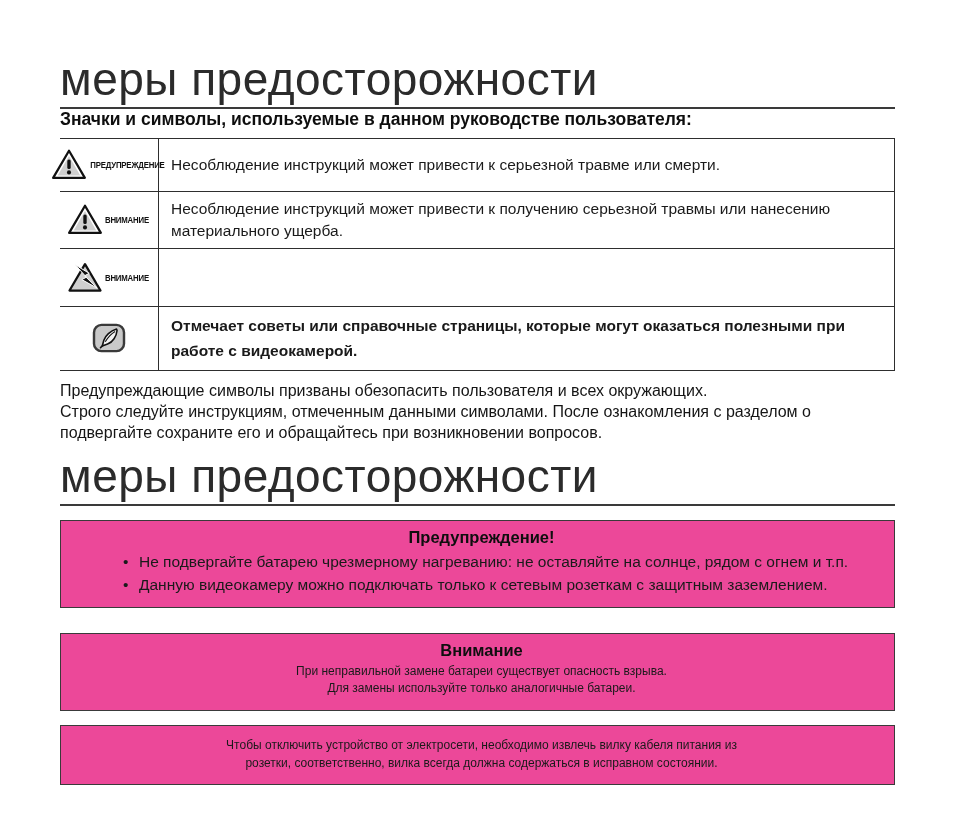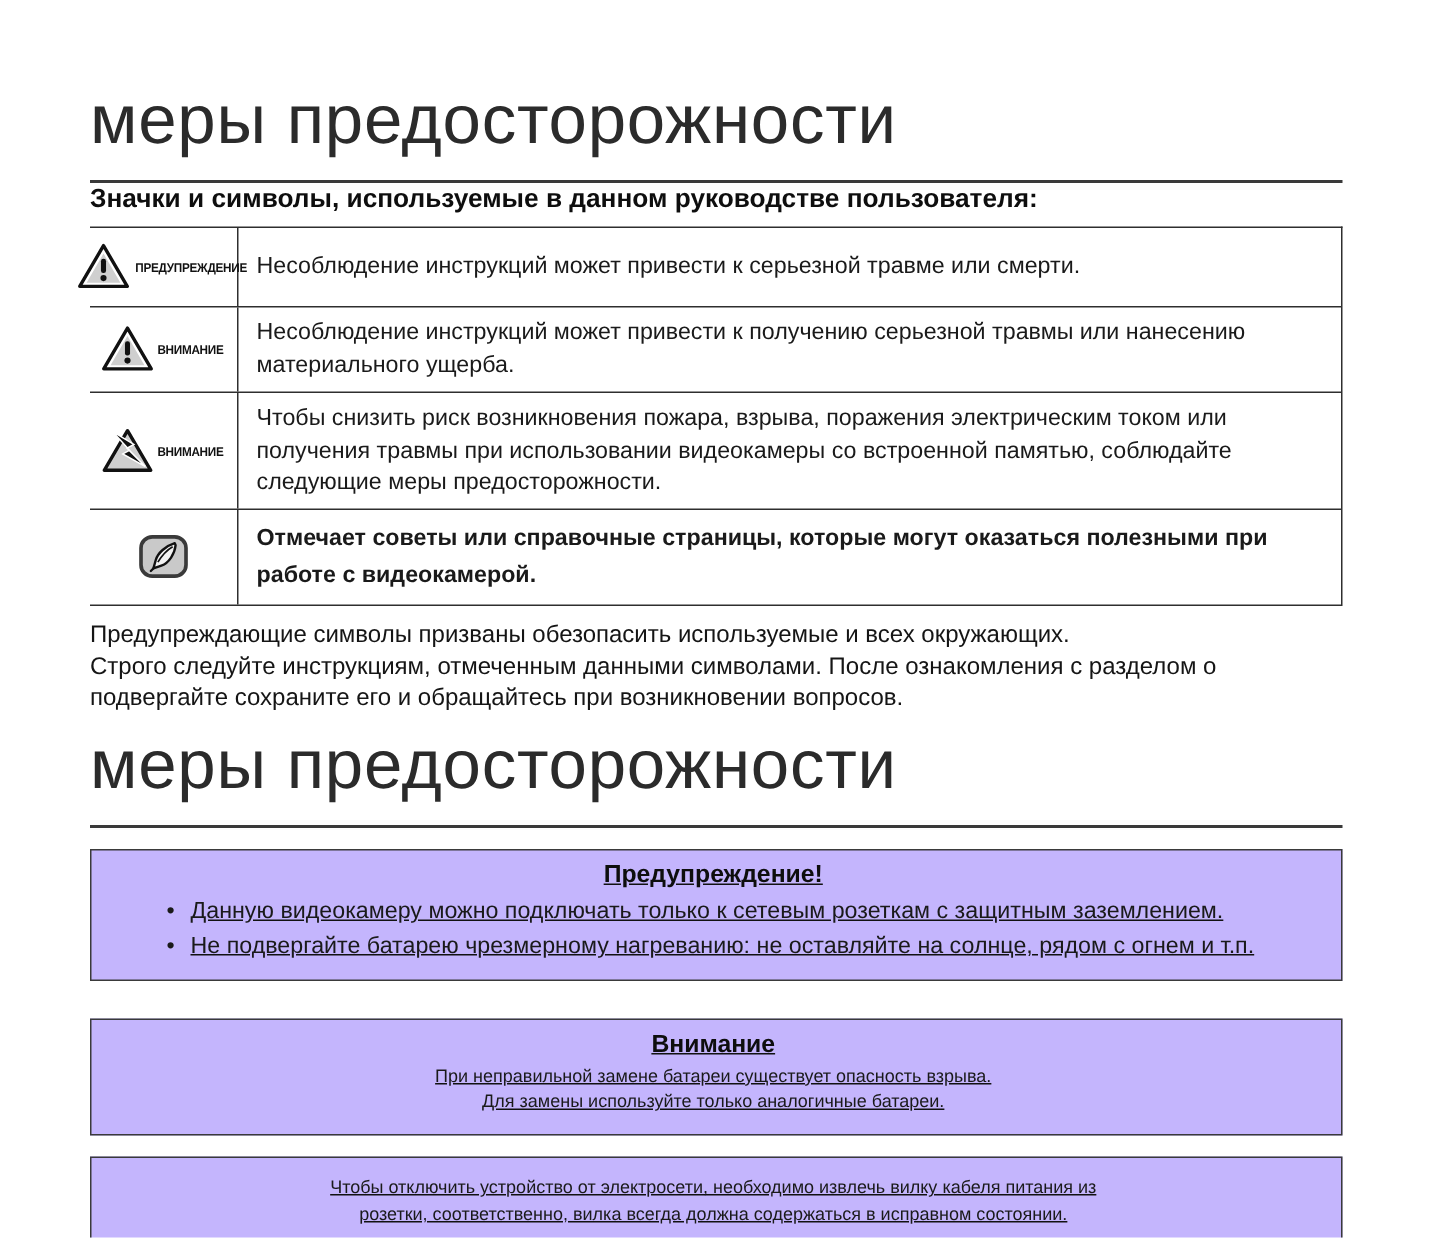--- a/index.html
+++ b/index.html
@@ -12,21 +12,21 @@
   .page { padding:0 59px 0 60px; }
 
   
   .big-title {
     margin-top:56px;
     font-size:46px;
     font-weight:400;
     letter-spacing:0.5px;
     color:#2b2b2b;
     line-height:1.04;
-    padding-bottom:16px;
+    padding-bottom:3px;
     border-bottom:2px solid #3a3a3a;
   }
   .big-title.second { margin-top:10px; }
 
   .section-heading {
     margin-top:0;
     font-size:17.5px;
     font-weight:700;
     color:#0e0e0e;
   }
@@ -57,23 +57,22 @@
   }
   .r1 { min-height:52px; } .r2 { min-height:56px; }
   .r3 { min-height:57px; } .r4 { min-height:45px; }
   .r4 .text-cell { line-height:1.65; align-items:flex-start;font-weight:bold; }
 
   .intro { margin-top:9px; font-size:16px; line-height:1.32; color:#151515; }
 
   
   .notice-box {
     border:1.5px solid #3a3a3a;
-    background:#c4b5fd;
-    padding:7px 12px 10px 8px;
-    text-decoration:underline;
+    background:#ec4899;
+    padding:7px 12px 10px 20px;
   }
   .box-warning { margin-top:14px; }
   .box-caution { margin-top:25px; padding-bottom:13px; }
   .box-power   { margin-top:14px; padding-top:11px; padding-bottom:12px; }
   .box-title   { text-align:center; font-weight:700; font-size:16.5px; margin-bottom:3px; color:#0e0e0e; }
   .box-line    { text-align:center; font-size:12px; line-height:1.45; color:#1a1a1a; }
   .bullet-row  { position:relative; padding-left:58px; font-size:15.5px; line-height:1.5; color:#1a1a1a; }
   .bullet-row::before {
     content:"•"; position:absolute; left:42px; top:0; font-size:15.5px; color:#1a1a1a;
   }
@@ -124,52 +123,51 @@
     <div class="sym-row r3">
       <div class="icon-cell">
         <span>
           <svg width="36" height="31" viewBox="0 0 50 44">
             <path d="M25 3 L47 40.5 L3 40.5 Z" fill="#cfcfcf" stroke="#111" stroke-width="3.2" stroke-linejoin="round"></path>
             <path d="M11 4 L31 16 L24.5 19.5 L42 37 L20.5 25 L27 21.5 Z" fill="#111" stroke="#ffffff" stroke-width="1.4"></path>
           </svg>
         </span>
         <span class="icon-label">ВНИМАНИЕ</span>
       </div>
-      <div class="text-cell">Чтобы снизить риск возникновения пожара, взрыва, поражения электрическим током или получения травмы при использовании видеокамеры со встроенной памятью, соблюдайте следующие меры предосторожности.</div>
     </div>
 
     <div class="sym-row r4">
       <div class="icon-cell">
         <span>
           <svg width="34" height="30" viewBox="0 0 36 32">
             <rect x="2" y="2" width="32" height="28" rx="8" fill="#c9c9c9" stroke="#3a3a3a" stroke-width="2.6"></rect>
             <path d="M26 6.5 C19.5 8.5 14 13.5 12.5 18.5 L10.8 24.5 L16.5 22.5 C22 20.5 26 14 26.6 8 Z" fill="#f2f2f2" stroke="#111" stroke-width="1.7" stroke-linejoin="round"></path>
             <path d="M11.3 24 L9 26.3" stroke="#111" stroke-width="1.7" stroke-linecap="round"></path>
             <path d="M14 20 C17 15 21 11 24.5 9" fill="none" stroke="#111" stroke-width="1.2"></path>
           </svg>
         </span>
         <span class="icon-label"></span>
       </div>
       <div class="text-cell">Отмечает советы или справочные страницы, которые могут оказаться полезными при работе с видеокамерой.</div>
     </div>
 
   </div>
 
   <div class="intro">
-    <div>Предупреждающие символы призваны обезопасить используемые и всех окружающих.</div>
+    <div>Предупреждающие символы призваны обезопасить пользователя и всех окружающих.</div>
     <div>Строго следуйте инструкциям, отмеченным данными символами. После ознакомления с разделом о</div>
     <div>подвергайте сохраните его и обращайтесь при возникновении вопросов.</div>
   </div>
 
   <div class="big-title second">меры предосторожности</div>
 
   <div class="notice-box box-warning">
     <div class="box-title">Предупреждение!</div>
+    <div class="bullet-row">Не подвергайте батарею чрезмерному нагреванию: не оставляйте на солнце, рядом с огнем и т.п.</div>
     <div class="bullet-row">Данную видеокамеру можно подключать только к сетевым розеткам с защитным заземлением.</div>
-    <div class="bullet-row">Не подвергайте батарею чрезмерному нагреванию: не оставляйте на солнце, рядом с огнем и т.п.</div>
   </div>
 
   <div class="notice-box box-caution">
     <div class="box-title">Внимание</div>
     <div class="box-line">При неправильной замене батареи существует опасность взрыва.</div>
     <div class="box-line">Для замены используйте только аналогичные батареи.</div>
   </div>
 
   <div class="notice-box box-power">
     <div class="box-line">Чтобы отключить устройство от электросети, необходимо извлечь вилку кабеля питания из</div>

